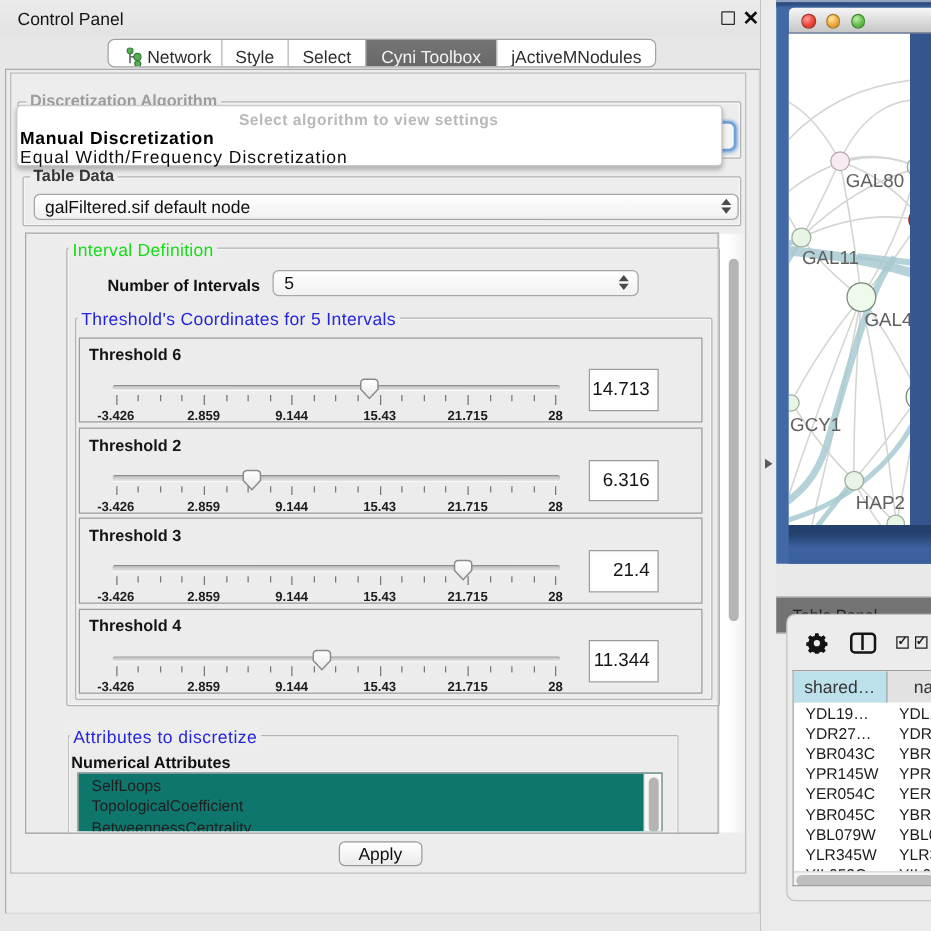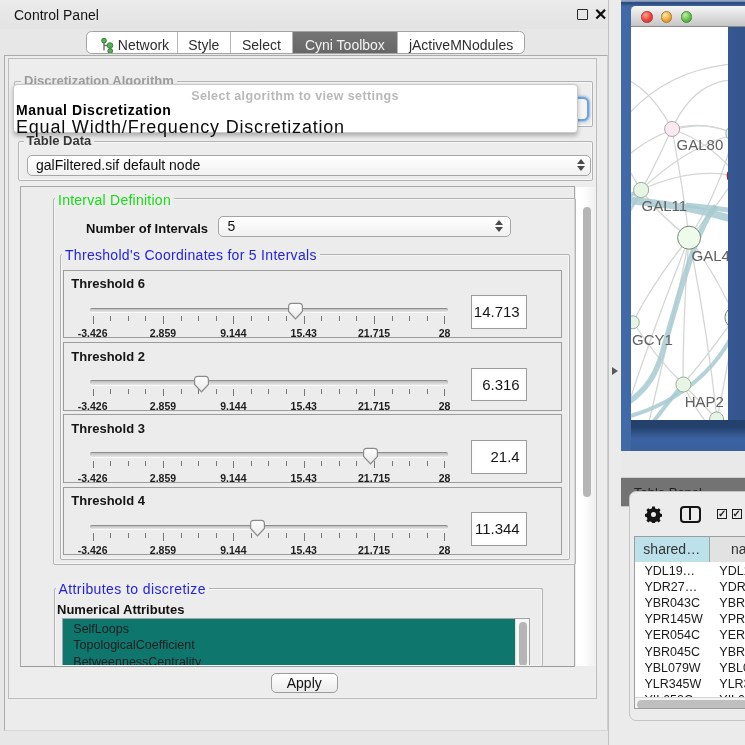--- a/index.html
+++ b/index.html
@@ -25,21 +25,21 @@
 .group { position:absolute; border:1px solid #b3b3b3; border-radius:2px; box-shadow:inset 0 0 0 1px rgba(255,255,255,0.55); }
 .glabel { position:absolute; background:#ededed; padding:0 3px; white-space:nowrap; }
 
 #disclabel { left:21px; top:73px; font-size:13px; font-weight:bold; color:#9d9d9d; }
 #discgroup { left:13.5px; top:81px; width:579px; height:46px; }
 #behindcombo { position:absolute; left:545px; top:97px; width:43.5px; height:23.5px; background:#f4f4f4; border:2px solid #6ea2da; border-radius:6px; box-shadow:0 0 2.5px 1px rgba(110,160,220,0.75); }
 
 #popup { position:absolute; left:12.5px; top:83.5px; width:565px; height:49px; background:#fff; border:1px solid #c9c9c9; border-radius:4px; box-shadow:0 2.5px 4px rgba(0,0,0,0.26); }
 #popup .p0 { position:absolute; left:0; right:0; top:4px; text-align:center; font-size:12.5px; font-weight:bold; color:#b9b9b9; letter-spacing:0.4px; }
 #popup .p1 { position:absolute; left:2.5px; top:17.5px; font-size:14px; font-weight:bold; color:#000; letter-spacing:0.55px; }
-#popup .p2 { position:absolute; left:2.5px; top:32.5px; font-size:18px; color:#0c0c0c; letter-spacing:0.8px; }
+#popup .p2 { position:absolute; left:2.5px; top:32.5px; font-size:14px; color:#0c0c0c; letter-spacing:0.8px; }
 
 #tdlabel { left:23.5px; top:133px; font-size:13px; font-weight:bold; color:#383838; }
 #tdgroup { left:18px; top:140.5px; width:574.5px; height:40px; }
 
 .combo { position:absolute; background:linear-gradient(#ffffff,#f1f1f1); border:1px solid #a6a6a6; border-radius:5px; font-size:14px; color:#0f0f0f; }
 .combo .ctext { position:absolute; left:8px; top:50%; transform:translateY(-50%); }
 .spin { position:absolute; right:5px; top:50%; transform:translateY(-50%); width:8px; height:12px; }
 .spin:before { content:""; position:absolute; left:0; top:0; border-left:4px solid transparent; border-right:4px solid transparent; border-bottom:5px solid #4a4a4a; }
 .spin:after { content:""; position:absolute; left:0; bottom:0; border-left:4px solid transparent; border-right:4px solid transparent; border-top:5px solid #4a4a4a; }
 

